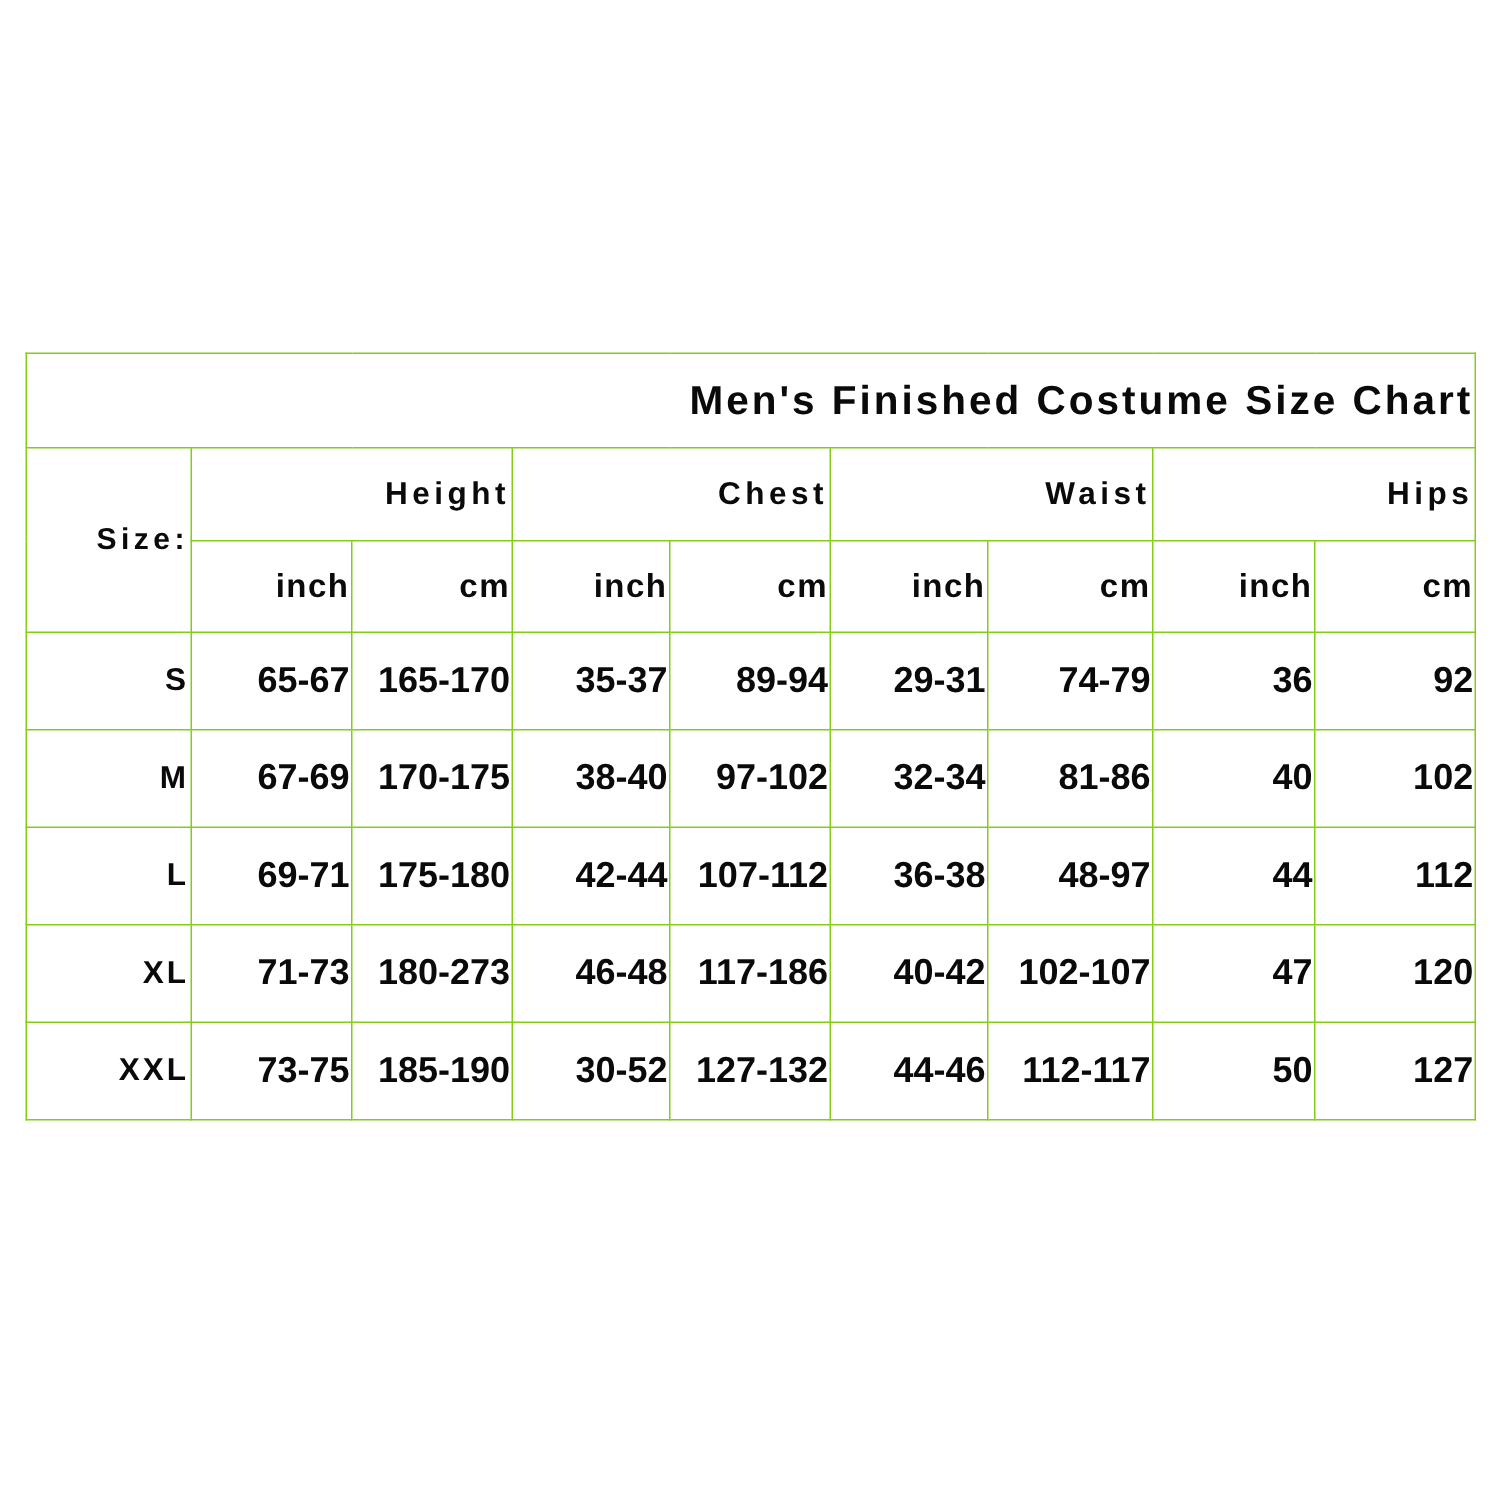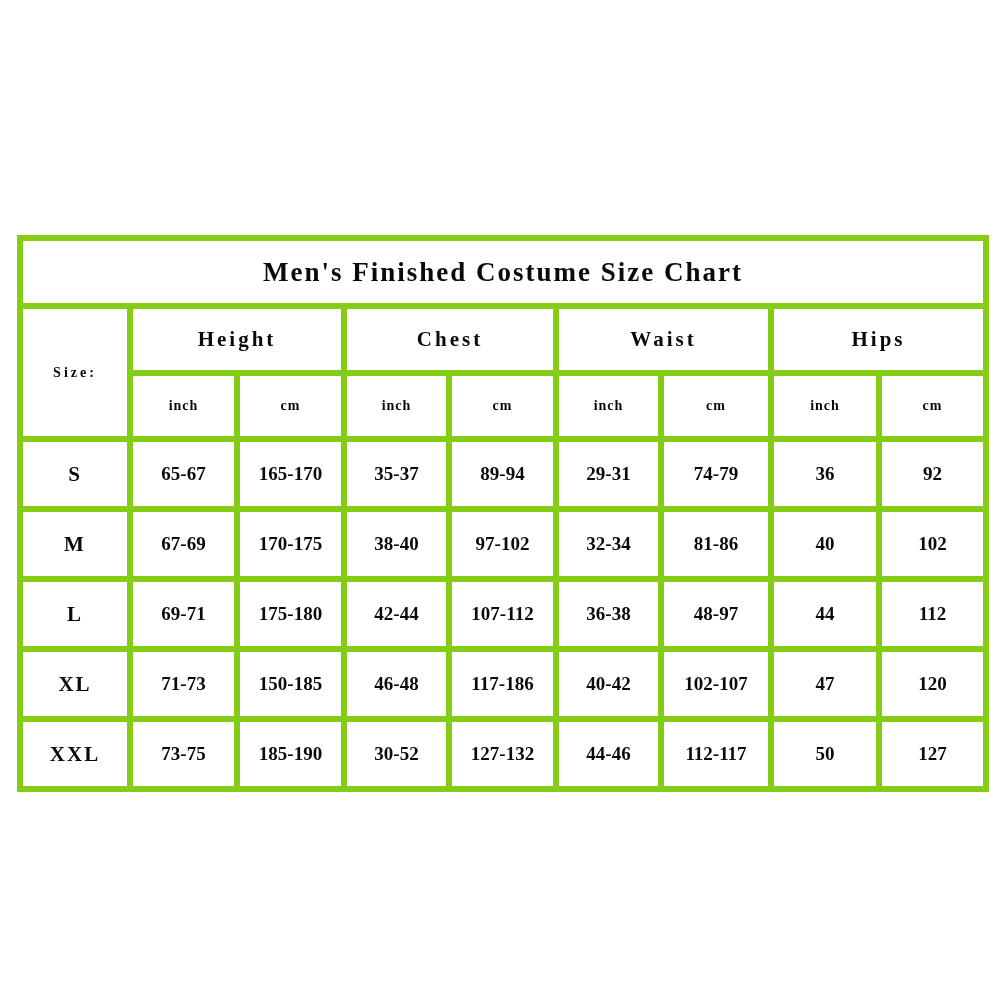--- a/index.html
+++ b/index.html
@@ -24,58 +24,58 @@
     width: 966px;
   }
   table.size-chart {
     border-collapse: collapse;
     width: 966px;
     table-layout: fixed;
     background: #ffffff;
   }
   table.size-chart td,
   table.size-chart th {
-    border: 6px solid #84cc16;
-    text-align: center;
+    border: 1px solid #84cc16;
+    text-align: right;
     vertical-align: middle;
     color: #0a0a0a;
     font-weight: bold;
-    font-family: Liberation Serif, serif;
+    font-family: Liberation Sans, sans-serif;
   }
   .title-cell {
     height: 60px;
     font-size: 27px;
     letter-spacing: 2px;
     font-weight: bold;
   }
   .grouphead-cell {
     height: 59px;
     font-size: 21px;
     letter-spacing: 3px;
     margin-top: 44px;
   }
   .size-label-cell {
-    font-size: 14px;
+    font-size: 20px;
     letter-spacing: 3px;
   }
   .unit-cell {
     height: 58px;
-    font-size: 14px;
+    font-size: 22px;
     letter-spacing: 1px;
     font-weight: normal;
   }
   .row-label-cell {
     height: 62px;
     font-size: 21px;
     letter-spacing: 2px;
     font-weight: bold;
   }
   .data-cell {
     height: 62px;
-    font-size: 19px;
+    font-size: 24px;
     letter-spacing: 0px;
     font-weight: normal;
   }
   col.c-size   { width: 110px; }
   col.c-a      { width: 107px; }
   col.c-b      { width: 107px; }
   col.c-c      { width: 105px; }
   col.c-d      { width: 107px; }
   col.c-e      { width: 105px; }
   col.c-f      { width: 110px; }
@@ -153,21 +153,21 @@
           <td class="data-cell">107-112</td>
           <td class="data-cell">36-38</td>
           <td class="data-cell">48-97</td>
           <td class="data-cell">44</td>
           <td class="data-cell">112</td>
         </tr>
 
         <tr>
           <td class="row-label-cell">XL</td>
           <td class="data-cell">71-73</td>
-          <td class="data-cell">150-185</td>
+          <td class="data-cell">180-273</td>
           <td class="data-cell">46-48</td>
           <td class="data-cell">117-186</td>
           <td class="data-cell">40-42</td>
           <td class="data-cell">102-107</td>
           <td class="data-cell">47</td>
           <td class="data-cell">120</td>
         </tr>
 
         <tr>
           <td class="row-label-cell">XXL</td>

